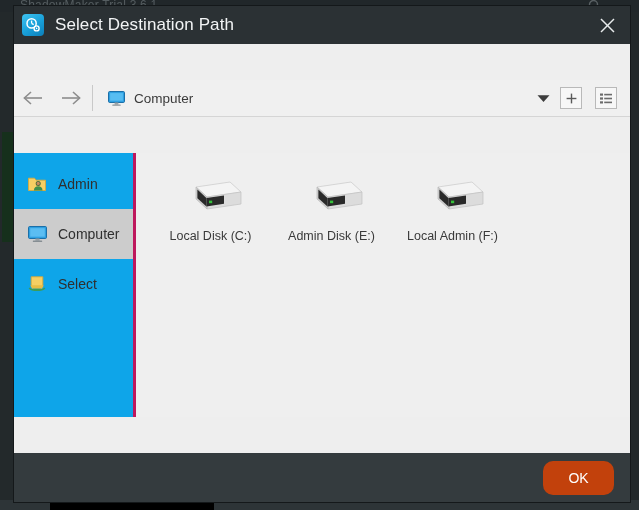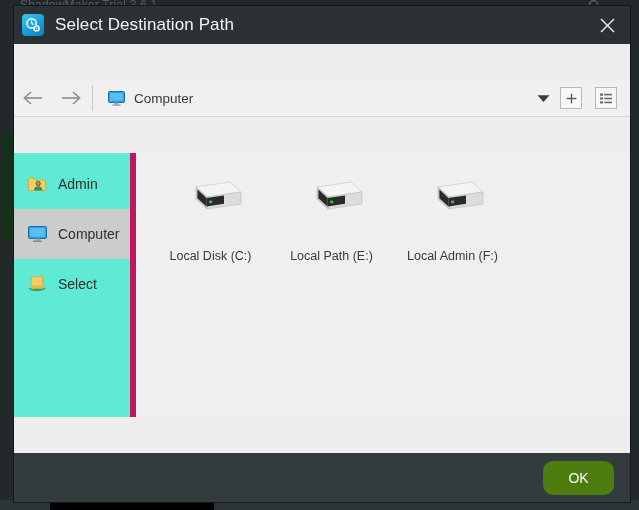--- a/index.html
+++ b/index.html
@@ -120,22 +120,22 @@
     cursor: pointer;
   }
   .tb-btn svg { display:block; }
 
   
   #dlg-body { flex: 1 1 auto; display: flex; min-height: 0; background: #efefef; }
 
   
   #sidebar {
     width: 122px; flex: 0 0 122px;
-    background: #5eead4;
-    border-right: 6px solid #be185d;
+    background: #0ea5e9;
+    border-right: 3px solid #be185d;
     padding-top: 6px;
   }
   .side-item {
     height: 50px; display: flex; align-items: center;
     padding-left: 12px; gap: 10px; cursor: pointer;
   }
   .side-item.selected { background: #cccccc; }
   .side-icon { width: 22px; height: 22px; display:flex; align-items:center; justify-content:center; flex:0 0 22px; }
   .side-icon svg { display: block; }
   .side-label { font-size: 14px; color: #2f2f2f; }
@@ -149,32 +149,32 @@
     overflow: hidden;
   }
   .drive {
     width: 121px; height: 97px;
     display: flex; flex-direction: column; align-items: center;
     cursor: pointer;
     padding-top: 4px;
   }
   .drive-icon { width: 72px; height: 56px; display: flex; align-items: center; justify-content: center; }
   .drive-icon svg { display: block; }
-  .drive-label { font-size: 12.5px; color: #3a3a3a; margin-top: 20px; white-space: nowrap; }
+  .drive-label { font-size: 12.5px; color: #3a3a3a; margin-top: 0; white-space: nowrap; }
 
   
   #dlg-footer {
     height: 49px; flex: 0 0 auto;
     background: #343b3e;
     display: flex; align-items: center; justify-content: flex-end;
     padding-right: 16px; gap: 12px;
   }
   .foot-btn {
     height: 34px; min-width: 71px;
-    background: #4d7c0f; color: #ffffff;
+    background: #c2410c; color: #ffffff;
     border: none; border-radius: 10px;
     font-family: "Liberation Sans", sans-serif;
     font-size: 14px; cursor: pointer;
     padding: 0 12px;
   }
 </style>
 </head>
 <body>
 
 <div id="bg-app">
@@ -338,21 +338,21 @@
         <span class="drive-icon">
           <svg width="62" height="46" viewBox="0 0 62 46">
             <polygon points="16,9 50,4 61,14 27,19" fill="#f4f4f4" stroke="#c9c9c9" stroke-width=".7"></polygon>
             <polygon points="27,19 61,14 61,26 27,31" fill="#dcdcdc" stroke="#c2c2c2" stroke-width=".7"></polygon>
             <polygon points="16,9 27,19 27,31 16,21" fill="#cfcfcf" stroke="#b9b9b9" stroke-width=".7"></polygon>
             <polygon points="17.4,11.6 26.4,19.9 26.4,28.6 17.4,20.3" fill="#2a2a2a"></polygon>
             <polygon points="26.4,19.9 44,17.4 44,25.7 26.4,28.6" fill="#2a2a2a"></polygon>
             <rect x="29" y="22.6" width="3.2" height="2.6" fill="#35c13a"></rect>
           </svg>
         </span>
-        <span class="drive-label">Local Path (E:)</span>
+        <span class="drive-label">Admin Disk (E:)</span>
       </div>
 
       <div class="drive">
         <span class="drive-icon">
           <svg width="62" height="46" viewBox="0 0 62 46">
             <polygon points="16,9 50,4 61,14 27,19" fill="#f4f4f4" stroke="#c9c9c9" stroke-width=".7"></polygon>
             <polygon points="27,19 61,14 61,26 27,31" fill="#dcdcdc" stroke="#c2c2c2" stroke-width=".7"></polygon>
             <polygon points="16,9 27,19 27,31 16,21" fill="#cfcfcf" stroke="#b9b9b9" stroke-width=".7"></polygon>
             <polygon points="17.4,11.6 26.4,19.9 26.4,28.6 17.4,20.3" fill="#2a2a2a"></polygon>
             <polygon points="26.4,19.9 44,17.4 44,25.7 26.4,28.6" fill="#2a2a2a"></polygon>

